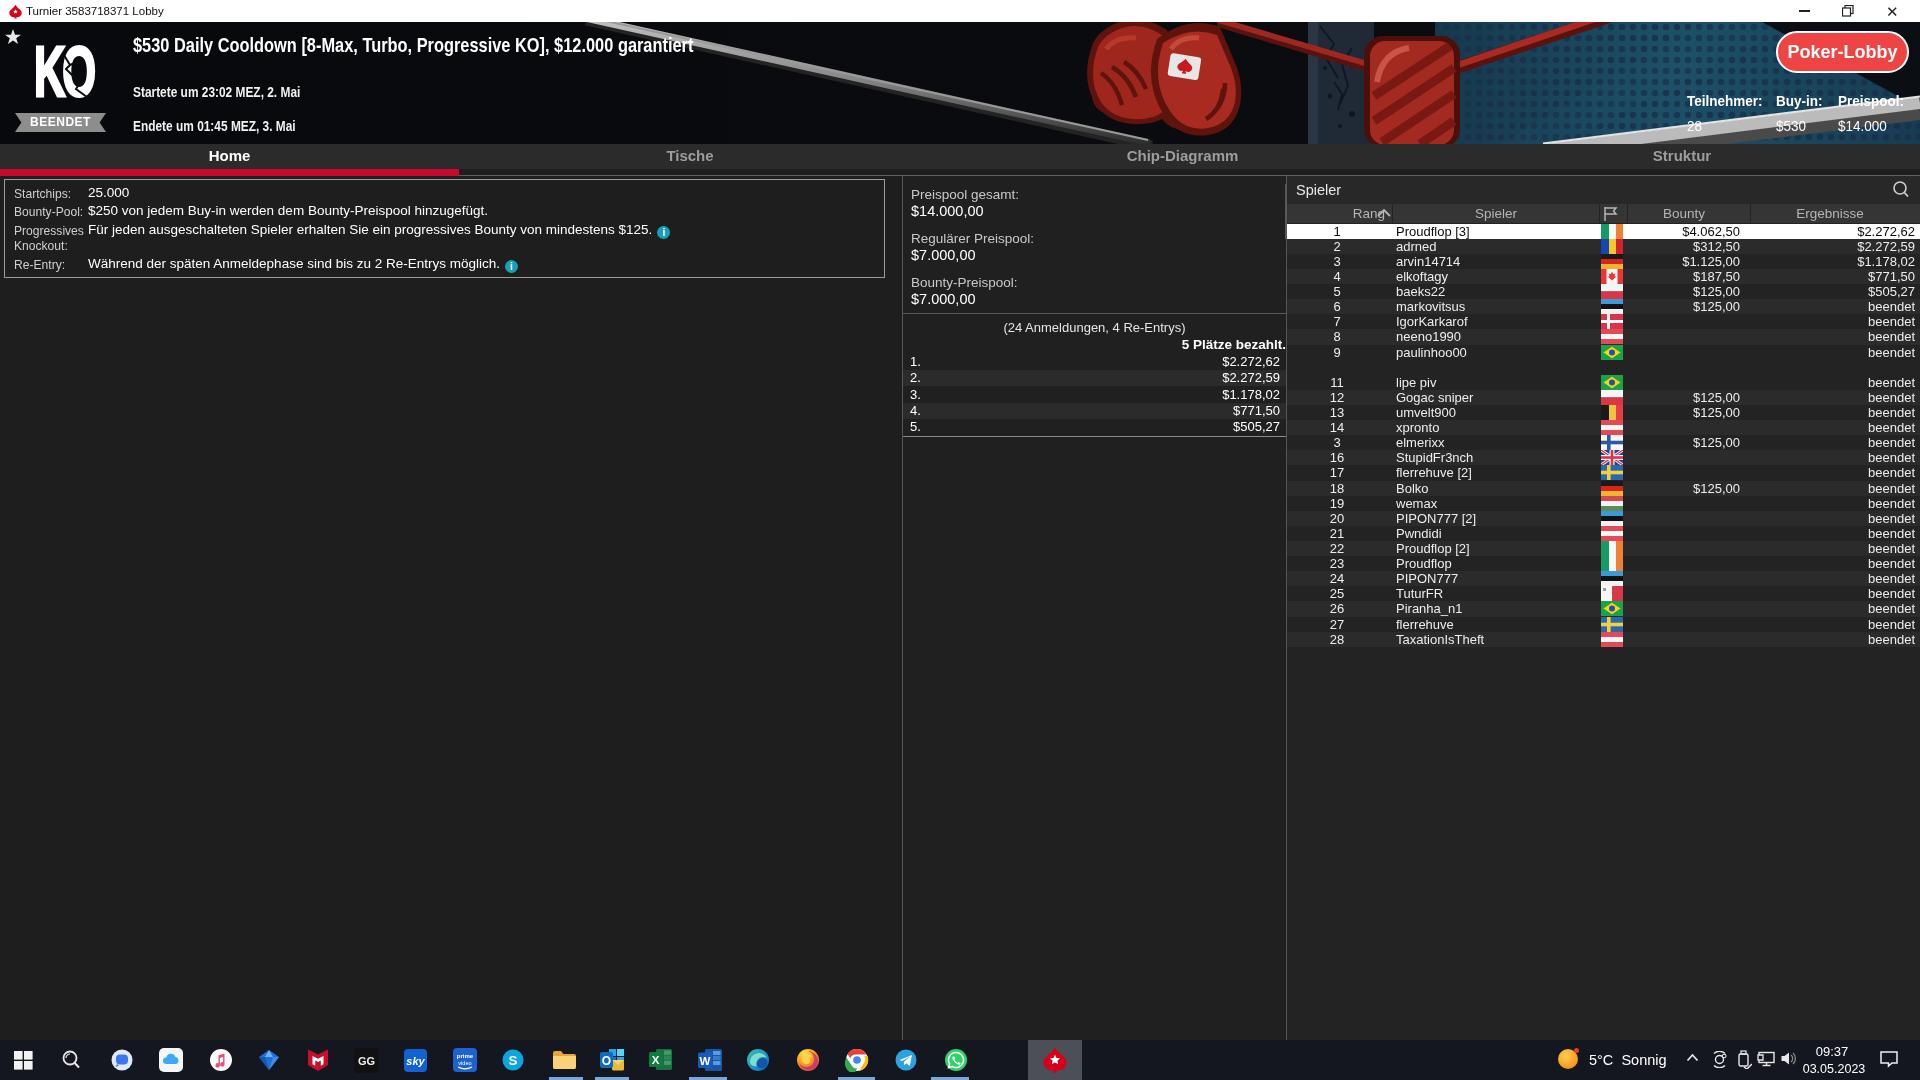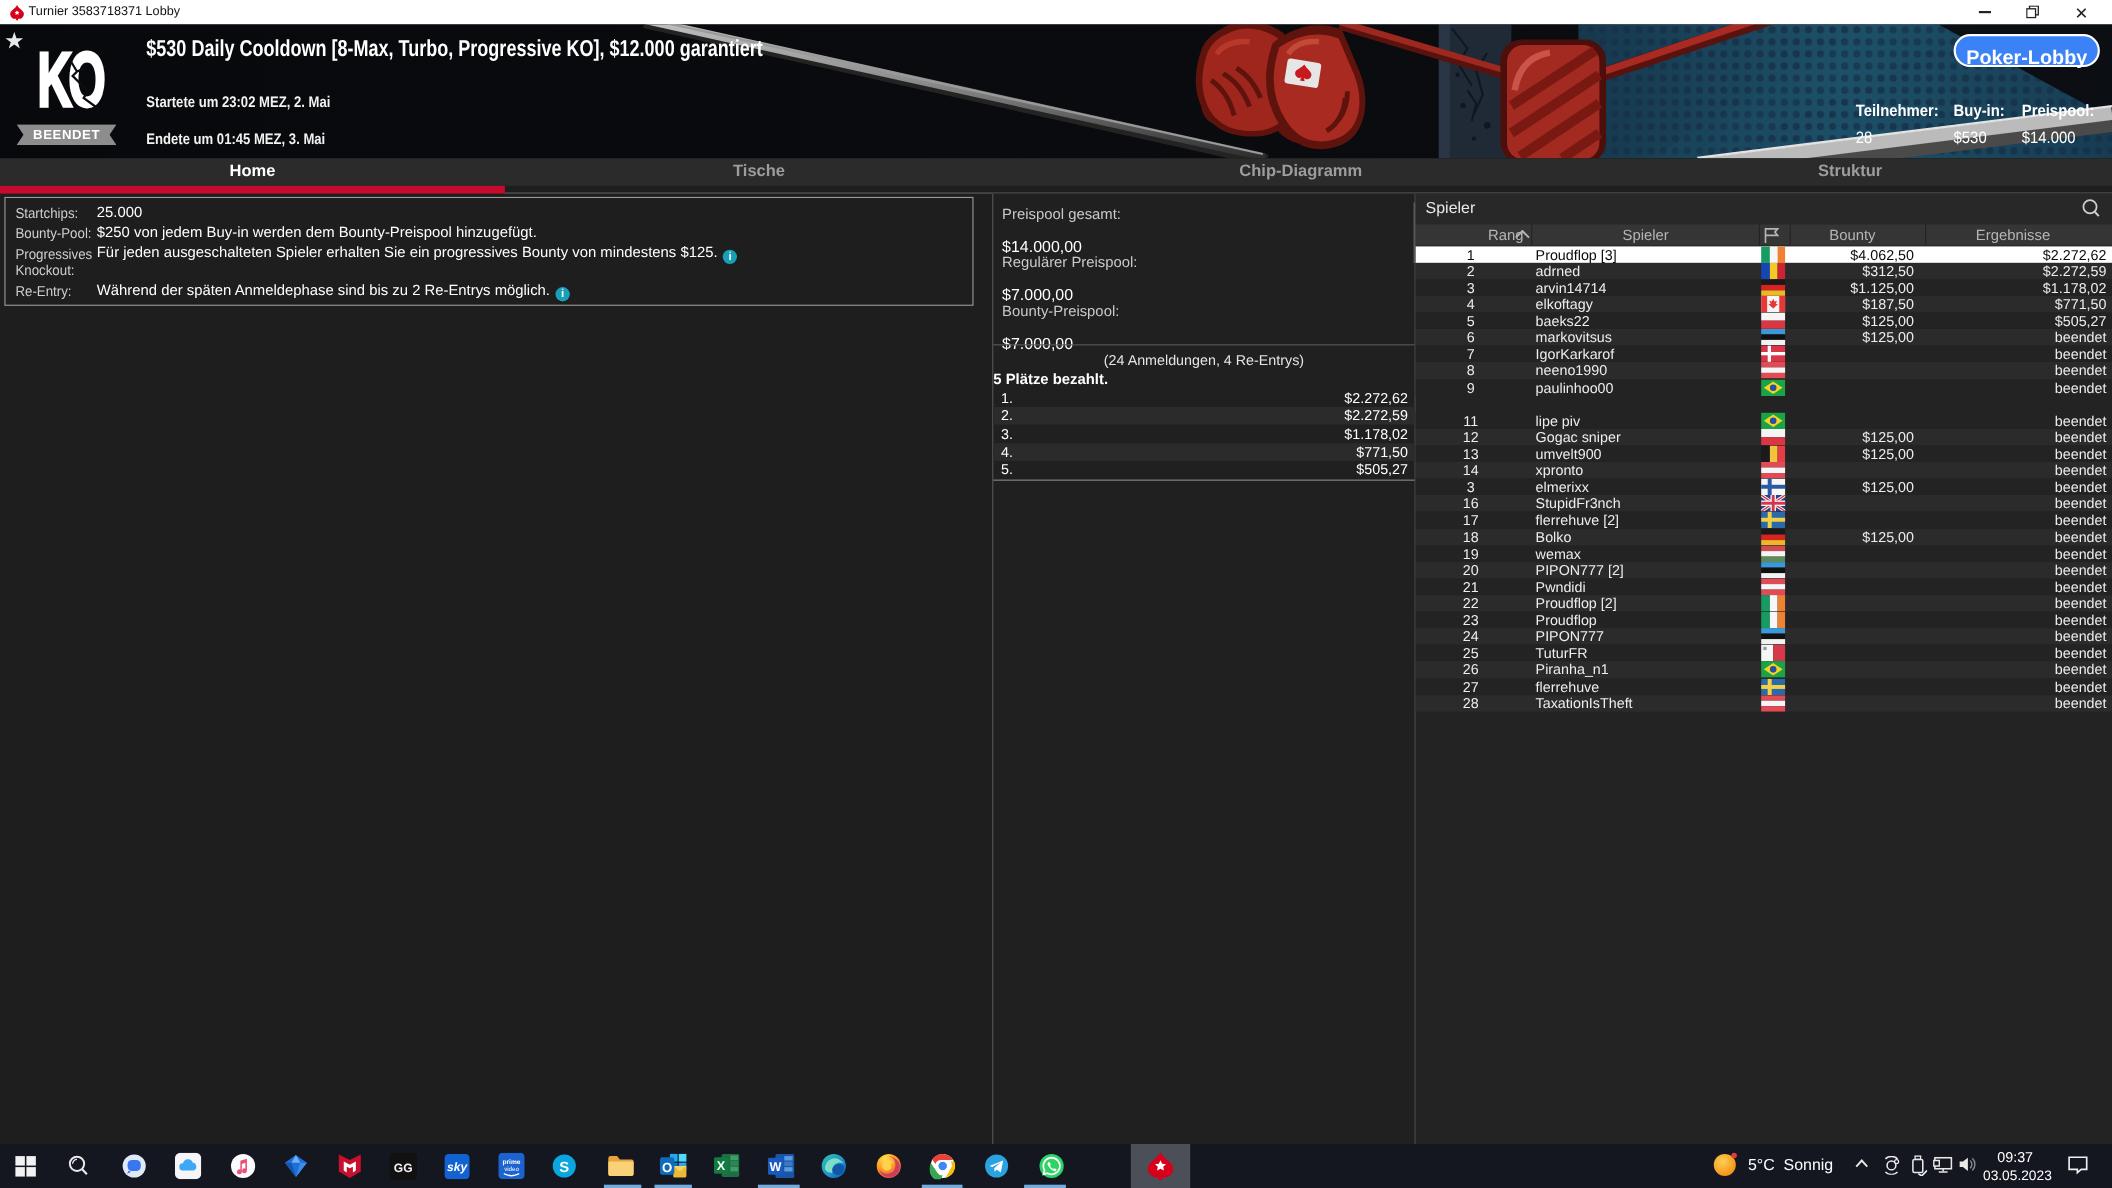--- a/index.html
+++ b/index.html
@@ -12,44 +12,44 @@
 #tb-close{position:absolute;left:1886px;top:3px;font-size:15px;color:#222;font-weight:400;}
 
 #header{position:absolute;left:0;top:22px;width:1920px;height:122px;background:#0b0d11;overflow:hidden;}
 #hdr-title{position:absolute;left:133px;top:11px;font-size:21px;font-weight:bold;color:#fff;transform:scaleX(0.78);transform-origin:0 0;white-space:nowrap;}
 #hdr-start{position:absolute;left:133px;top:62px;font-size:14px;font-weight:bold;color:#f2f2f2;transform:scaleX(0.85);transform-origin:0 0;white-space:nowrap;}
 #hdr-end{position:absolute;left:133px;top:96px;font-size:14px;font-weight:bold;color:#f2f2f2;transform:scaleX(0.85);transform-origin:0 0;white-space:nowrap;}
 #ko{position:absolute;left:34px;top:12px;font-size:70px;font-weight:bold;color:#fff;letter-spacing:-5px;-webkit-text-stroke:3px #fff;transform:scale(0.62,1.0);transform-origin:0 0;line-height:76px;}
 #beendet{position:absolute;left:15px;top:91px;width:91px;height:19px;background:#8d8d8d;
 clip-path:polygon(0 0,100% 0,93% 50%,100% 100%,0 100%,7% 50%);
 color:#fff;font-size:12px;font-weight:bold;letter-spacing:.5px;text-align:center;line-height:19px;}
-#pokerlobby{position:absolute;left:1776px;top:9px;width:133px;height:30px;border:2px solid #fff;
-border-radius:21px;color:#fff;font-size:18px;font-weight:bold;text-align:center;line-height:38px;background:#3b82f6;}
+#pokerlobby{position:absolute;left:1776px;top:9px;width:133px;height:42px;border:2px solid #fff;
+border-radius:21px;color:#fff;font-size:18px;font-weight:bold;text-align:center;line-height:38px;background:#ef4444;}
 .stat-lab{position:absolute;top:70px;font-size:15px;font-weight:bold;color:#fff;transform:scaleX(0.9);transform-origin:0 0;white-space:nowrap;}
 .stat-val{position:absolute;top:95px;font-size:15px;color:#fff;transform:scaleX(0.9);transform-origin:0 0;white-space:nowrap;}
 
 #tabs{position:absolute;left:0;top:144px;width:1920px;height:25px;background:#2b2b2b;}
 .tab{position:absolute;top:0;height:25px;font-size:15px;font-weight:bold;color:#9d9d9d;text-align:center;line-height:24px;}
 #tab-home{left:0;width:459px;color:#fff;}
 #redbar{position:absolute;left:0;top:169px;width:459px;height:7px;background:#c70a2d;}
 #tabline{position:absolute;left:459px;top:175px;width:1461px;height:1px;background:#5f5f5f;}
 
 #infobox{position:absolute;left:4px;top:179px;width:881px;height:99px;border:1px solid #9b9b9b;background:#1e1e1e;}
 .il{position:absolute;left:9px;font-size:13px;color:#cfcfcf;transform:scaleX(0.93);transform-origin:0 0;white-space:nowrap;}
 .iv{position:absolute;left:83px;font-size:13.5px;color:#fff;}
 .info-i{display:inline-block;width:13px;height:13px;border-radius:50%;background:#17a0b8;color:#fff;
 font-size:10.5px;font-weight:bold;text-align:center;line-height:13px;vertical-align:-2px;margin-left:5px;}
 
 #midpanel{position:absolute;left:902px;top:176px;width:385px;height:864px;background:#202020;
 border-left:1px solid #565656;border-right:1px solid #565656;}
 .ml{position:absolute;left:8px;font-size:13.5px;color:#c9c9c9;}
-.mv{position:absolute;left:8px;font-size:14.5px;color:#fff;margin-top:14px;}
+.mv{position:absolute;left:8px;font-size:14.5px;color:#fff;}
 #msep{position:absolute;left:0;top:137px;width:100%;height:1px;background:#5a5a5a;}
 #manm{position:absolute;left:0;top:144px;width:100%;text-align:center;font-size:13px;color:#e4e4e4;}
-#mpl{position:absolute;left:0;top:161px;width:100%;text-align:left;font-size:13.5px;font-weight:bold;color:#fff;}
+#mpl{position:absolute;left:0;top:161px;width:100%;text-align:right;font-size:13.5px;font-weight:bold;color:#fff;}
 .mrow{position:absolute;left:0;width:100%;height:16.2px;font-size:13px;color:#fff;line-height:16.2px;}
 .mrow span{position:absolute;left:7px;}
 .mrow .amt{left:auto;right:6px;}
 .mrow.light{background:#2b2b2b;}
 #mbot{position:absolute;left:0;top:259.5px;width:100%;height:1px;background:#8a8a8a;}
 #mscroll{position:absolute;right:-2px;top:8px;width:3px;height:55px;background:#585858;}
 
 #players{position:absolute;left:1287px;top:176px;width:633px;height:864px;background:#232323;}
 #ptitle{position:absolute;left:0;top:0;width:100%;height:28px;background:#282828;}
 #ptitle span{position:absolute;left:9px;top:6px;font-size:14.5px;color:#e8e8e8;}

